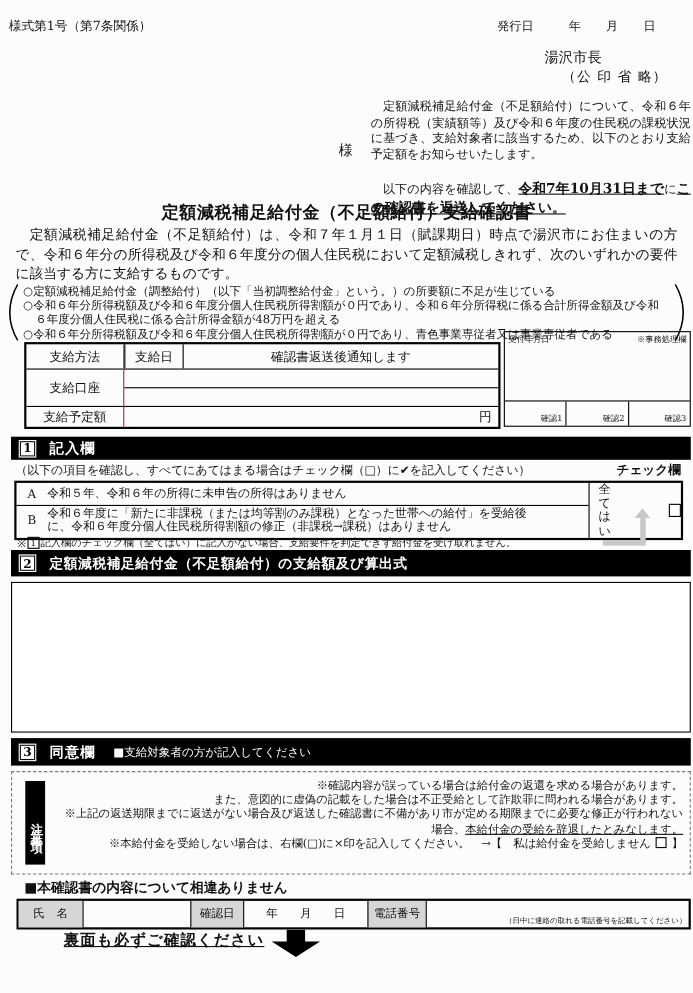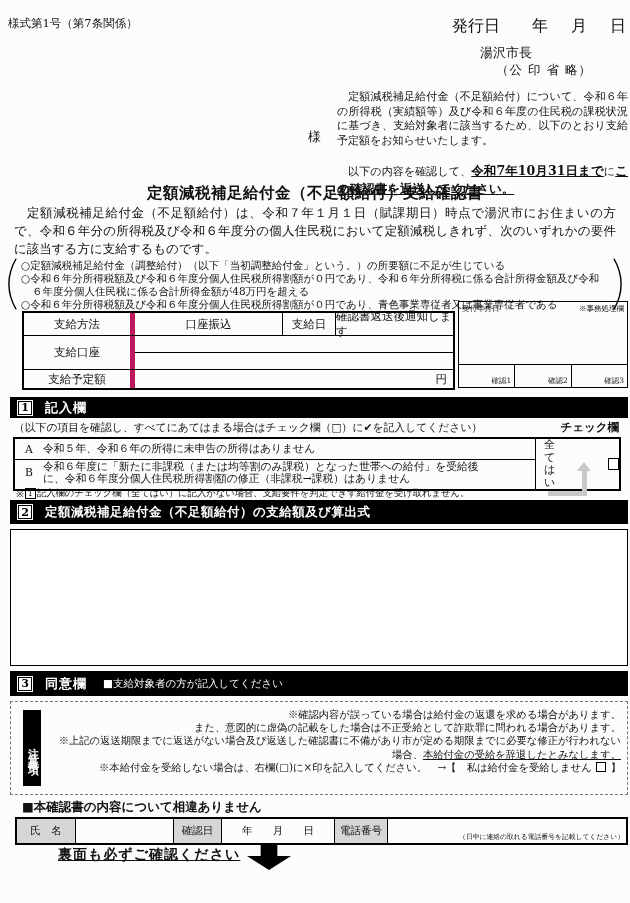--- a/index.html
+++ b/index.html
@@ -6,44 +6,44 @@
   html,body { background:#fff; }
   .page {
     position:relative; width:630px; height:903px; background:#fcfcfc;
     font-family:"DejaVu Serif","Liberation Serif",serif; color:#111;
     overflow:hidden;
   }
   .abs { position:absolute; }
 
   
   .form-no { left:8px; top:16px; font-size:11.5px; }
-  .issue-row { left:452px; top:16px; font-size:16px; display:flex; }
+  .issue-row { left:452px; top:16px; font-size:11px; display:flex; }
   .issue-row .lbl { margin-right:32px; }
   .issue-row .u { margin-right:23px; }
-  .mayor-blk { left:480px; top:44px; font-size:13px; line-height:17px; }
+  .mayor-blk { left:495px; top:44px; font-size:13px; line-height:17px; }
   .mayor-blk .seal { font-size:12.5px; margin-left:16px; letter-spacing:1px; }
   .sama { left:308px; top:128px; font-size:13px; }
 
   .notice { left:337px; top:90px; width:291px; font-size:11px; line-height:14.5px; text-align:justify; }
   .notice p+p { margin-top:14px; line-height:17px; }
   .bu { font-weight:bold; font-size:12.5px; text-decoration:underline; }
 
   .doc-title { left:0; top:183px; width:630px; text-align:center; font-size:15.5px; font-weight:bold; letter-spacing:.5px; }
   .intro { left:14px; top:204px; width:602px; font-size:12.5px; line-height:18px; text-align:justify; }
 
   .conds { left:8px; top:258px; width:614px; height:52px; display:flex; align-items:stretch; }
   .conds svg { flex:0 0 9px; height:100%; }
   .cond-list { flex:1; padding:1px 4px 0 4px; font-size:10.5px; line-height:13px; }
   .hang { padding-left:11px; text-indent:-11px; }
 
   
   .pay-table { left:22px; top:311px; width:433px; border:2px solid #000; font-size:11.5px; }
   .pt-row { display:flex; align-items:stretch; }
   .pt-row + .pt-row { border-top:1px solid #000; }
-  .pt-label { width:111px; border-right:5px solid #be185d; display:flex; align-items:center; justify-content:center; }
+  .pt-label { width:89px; border-right:1px solid #be185d; display:flex; align-items:center; justify-content:center; }
   .pt-r1 { height:22px; }
   .pt-r1 .v1 { width:147px; display:flex; align-items:center; justify-content:center; }
   .pt-r1 .dlab { width:54px; border-left:1px solid #000; border-right:1px solid #000; display:flex; align-items:center; justify-content:center; }
   .pt-r1 .v2 { flex:1; display:flex; align-items:center; justify-content:center; }
   .pt-r23 { height:34px; }
   .pt-acc { flex:1; display:flex; flex-direction:column; }
   .pt-acc .acc { flex:1; }
   .pt-acc .acc + .acc { border-top:1px solid #000; }
   .pt-r4 { height:19px; }
   .pt-amount { flex:1; display:flex; align-items:center; justify-content:flex-end; padding-right:6px; }
@@ -163,21 +163,20 @@
       <div class="hang">○令和６年分所得税額及び令和６年度分個人住民税所得割額が０円であり、青色事業専従者又は事業専従者である</div>
     </div>
     <svg viewBox="0 0 10 100" preserveAspectRatio="none">
         <path d="M1 1 Q9 25 9 50 Q9 75 1 99" stroke="#000" stroke-width="1.6" fill="none"></path>
       </svg>
   </div>
 
   <div class="abs pay-table">
     <div class="pt-row pt-r1">
       <div class="pt-label">支給方法</div>
-      <div class="v1">口座振込</div>
       <div class="dlab">支給日</div>
       <div class="v2">確認書返送後通知します</div>
     </div>
     <div class="pt-row pt-r23">
       <div class="pt-label">支給口座</div>
       <div class="pt-acc">
         <div class="acc"></div>
         <div class="acc"></div>
       </div>
     </div>

